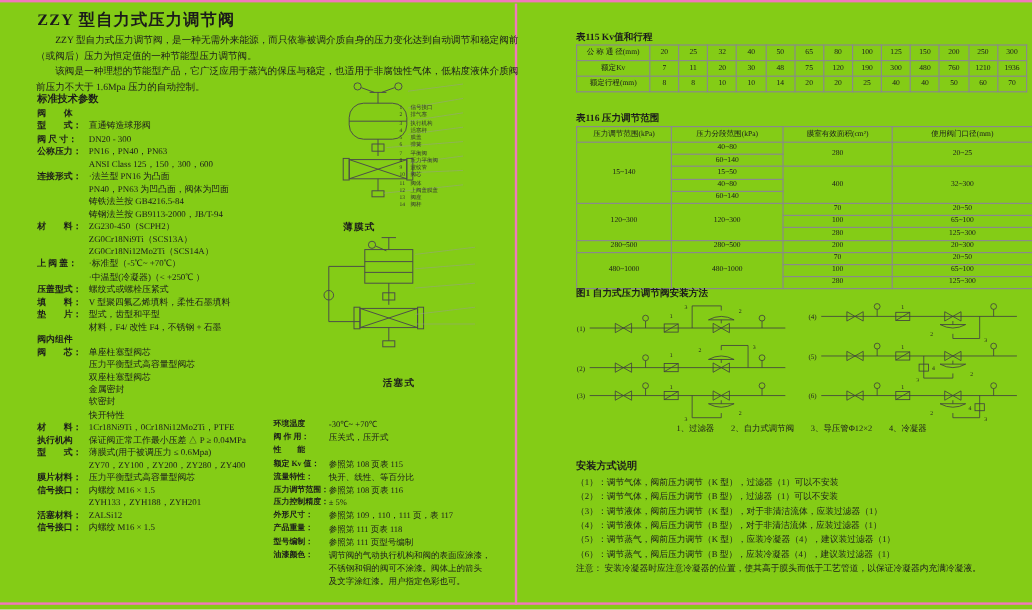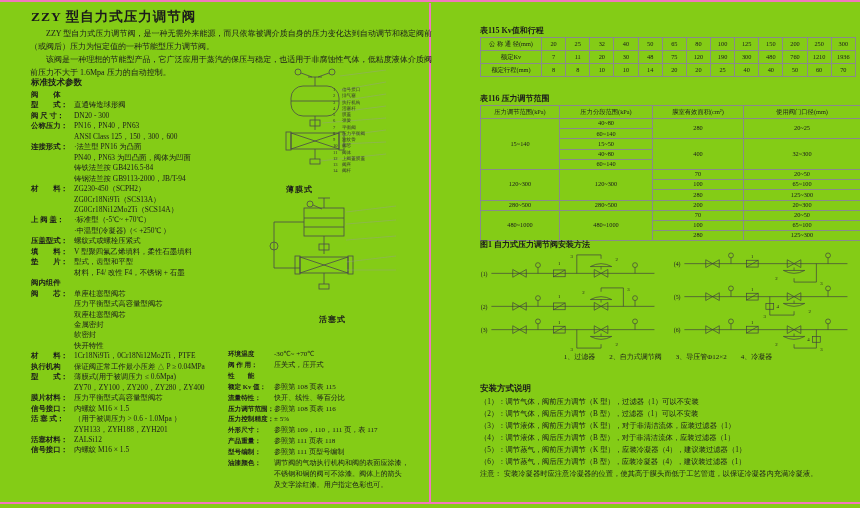--- a/index.html
+++ b/index.html
@@ -82,21 +82,20 @@
       <div class="srow"><span class="slabel"></span><span class="sval">双座柱塞型阀芯</span></div>
       <div class="srow"><span class="slabel"></span><span class="sval">金属密封</span></div>
       <div class="srow"><span class="slabel"></span><span class="sval">软密封</span></div>
       <div class="srow"><span class="slabel"></span><span class="sval">快开特性</span></div>
       <div class="srow"><span class="slabel">材　　料：</span><span class="sval">1Cr18Ni9Ti，0Cr18Ni12Mo2Ti，PTFE</span></div>
       <div class="srow"><span class="slabel">执行机构</span><span class="sval">保证阀正常工作最小压差 △ P ≥ 0.04MPa</span></div>
       <div class="srow"><span class="slabel">型　　式：</span><span class="sval">薄膜式(用于被调压力 ≤ 0.6Mpa)</span></div>
       <div class="srow"><span class="slabel"></span><span class="sval">ZY70，ZY100，ZY200，ZY280，ZY400</span></div>
       <div class="srow"><span class="slabel">膜片材料：</span><span class="sval">压力平衡型式高容量型阀芯</span></div>
       <div class="srow"><span class="slabel">信号接口：</span><span class="sval">内螺纹 M16 × 1.5</span></div>
-      <div class="srow"><span class="slabel">活 塞 式：</span><span class="sval">（用于被调压力 &gt; 0.6 - 1.0Mpa ）</span></div>
       <div class="srow"><span class="slabel"></span></div>
       <div class="srow"><span class="slabel"></span><span class="sval">ZYH133，ZYH188，ZYH201</span></div>
       <div class="srow"><span class="slabel">活塞材料：</span><span class="sval">ZALSi12</span></div>
       <div class="srow"><span class="slabel">信号接口：</span><span class="sval">内螺纹 M16 × 1.5</span></div>
     </div>
 
   <svg class="abs" style="left:252px;top:66px;" width="134" height="118" viewBox="0 0 134 118">
     <g class="diagram">
       <circle cx="46" cy="6" r="3"></circle>
         <line x1="49" y1="7" x2="60" y2="11"></line>

